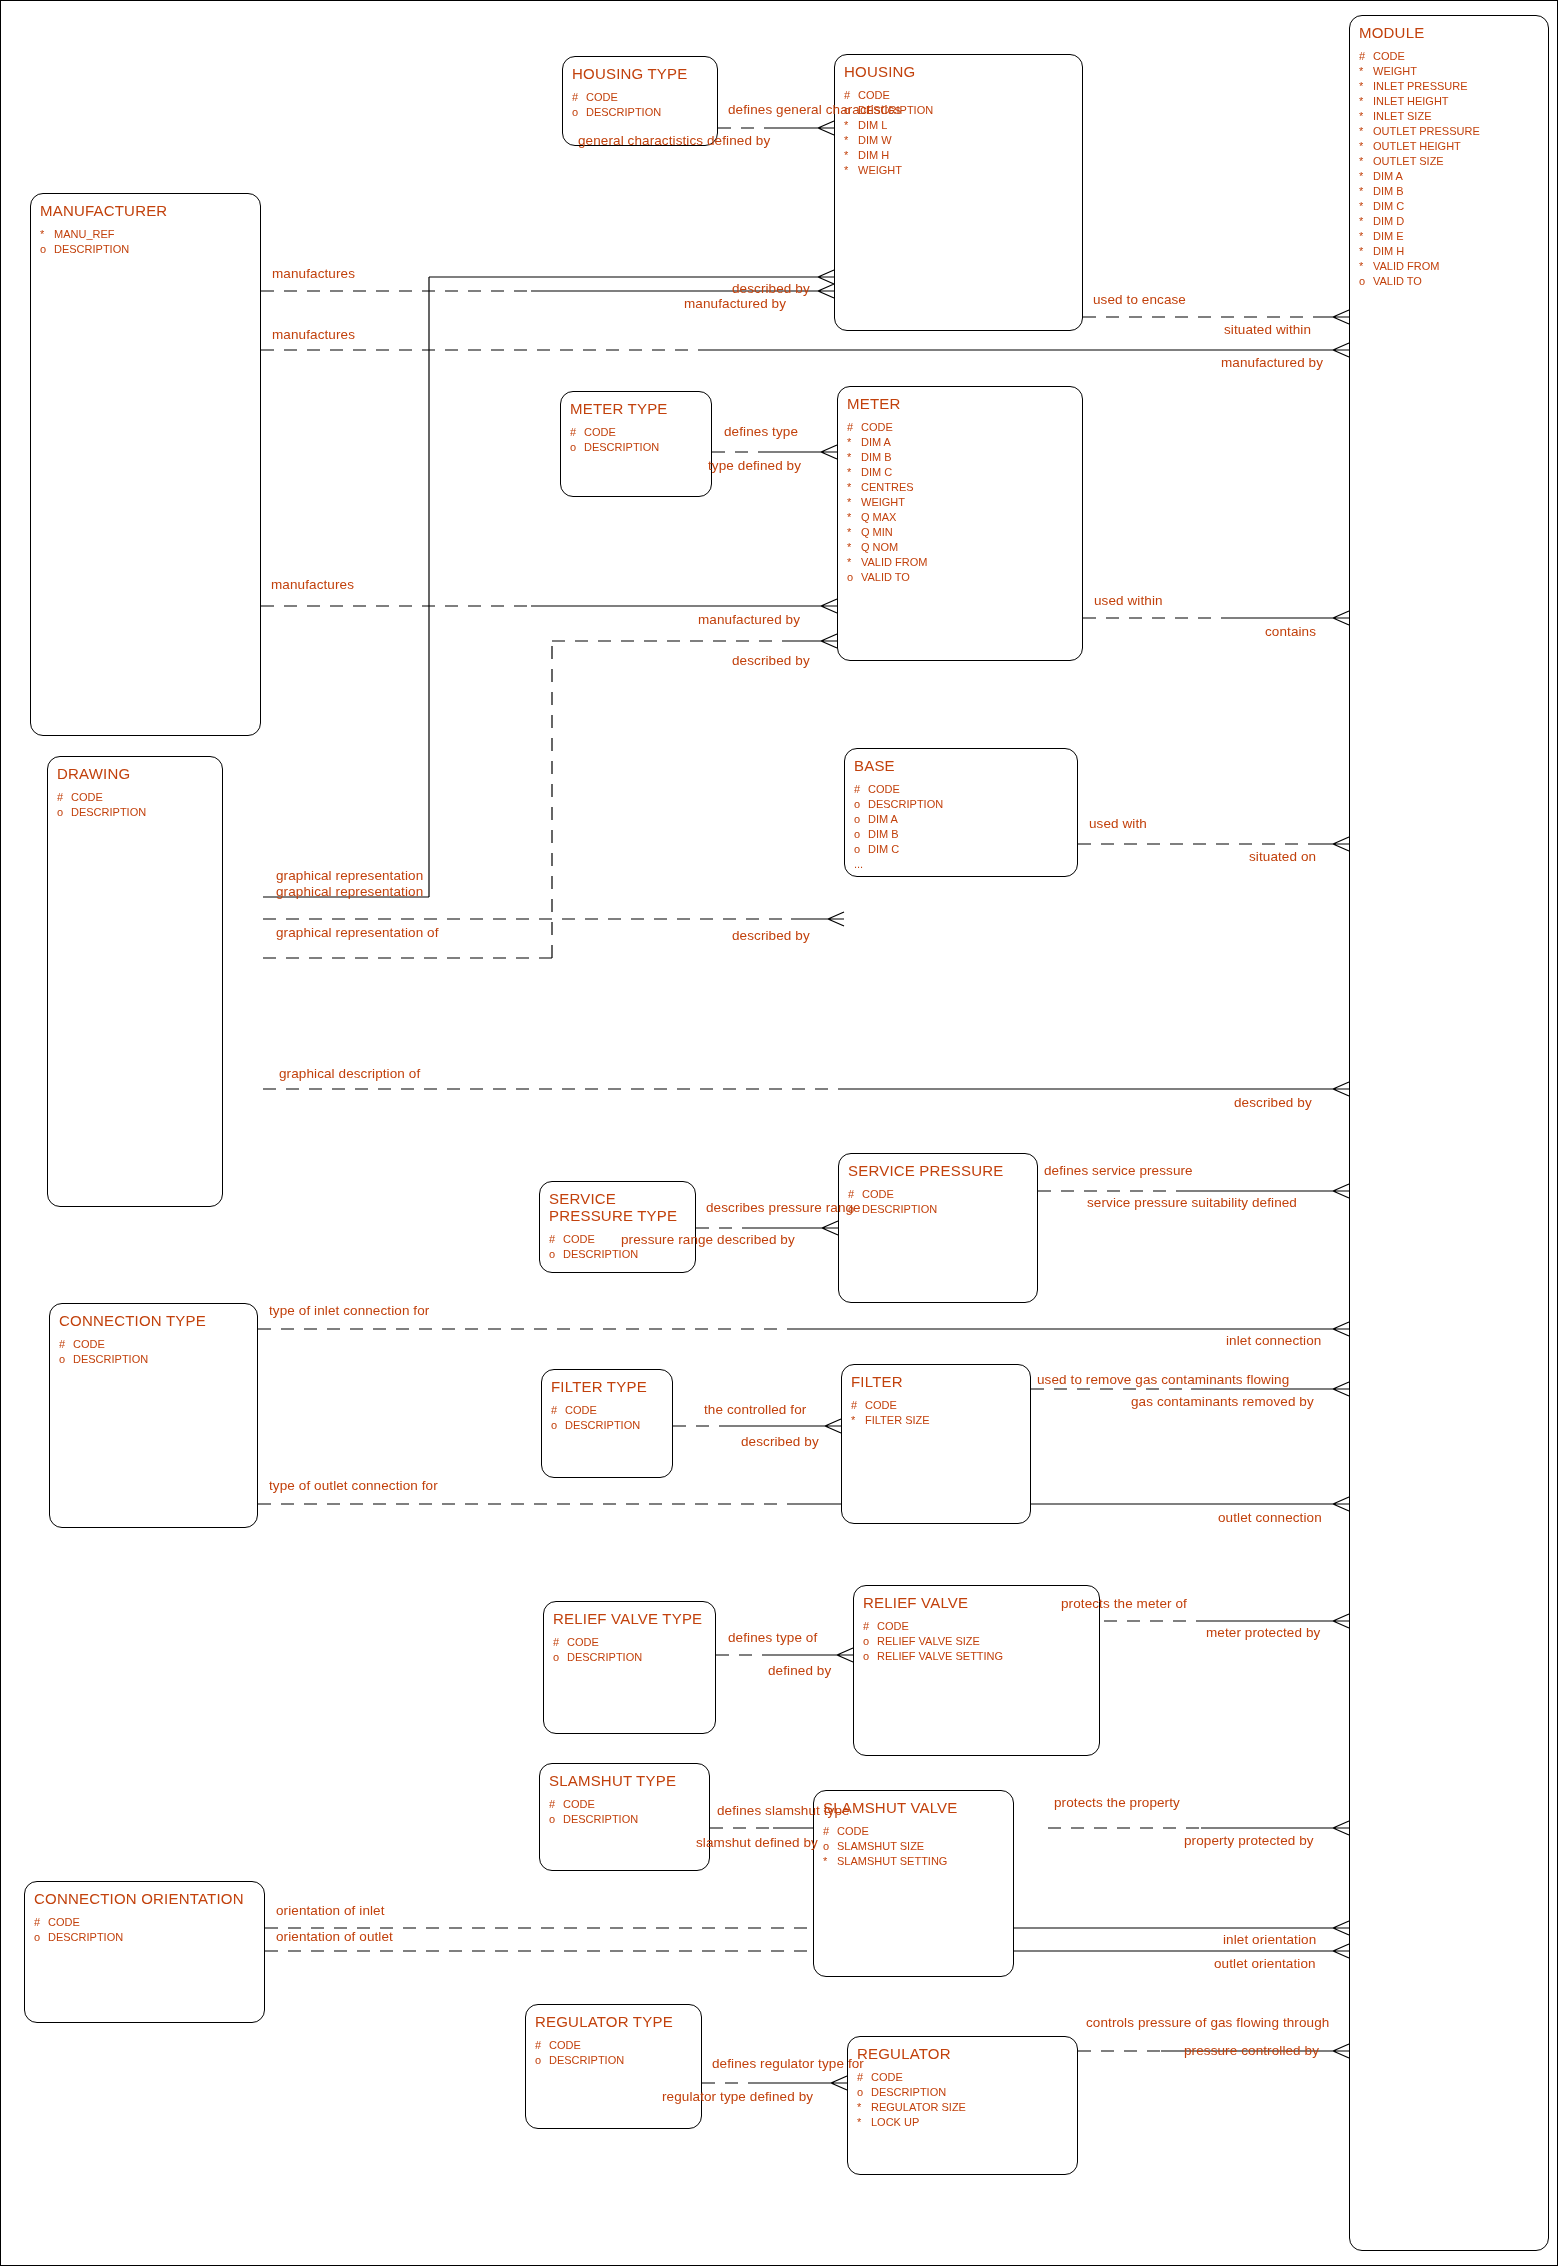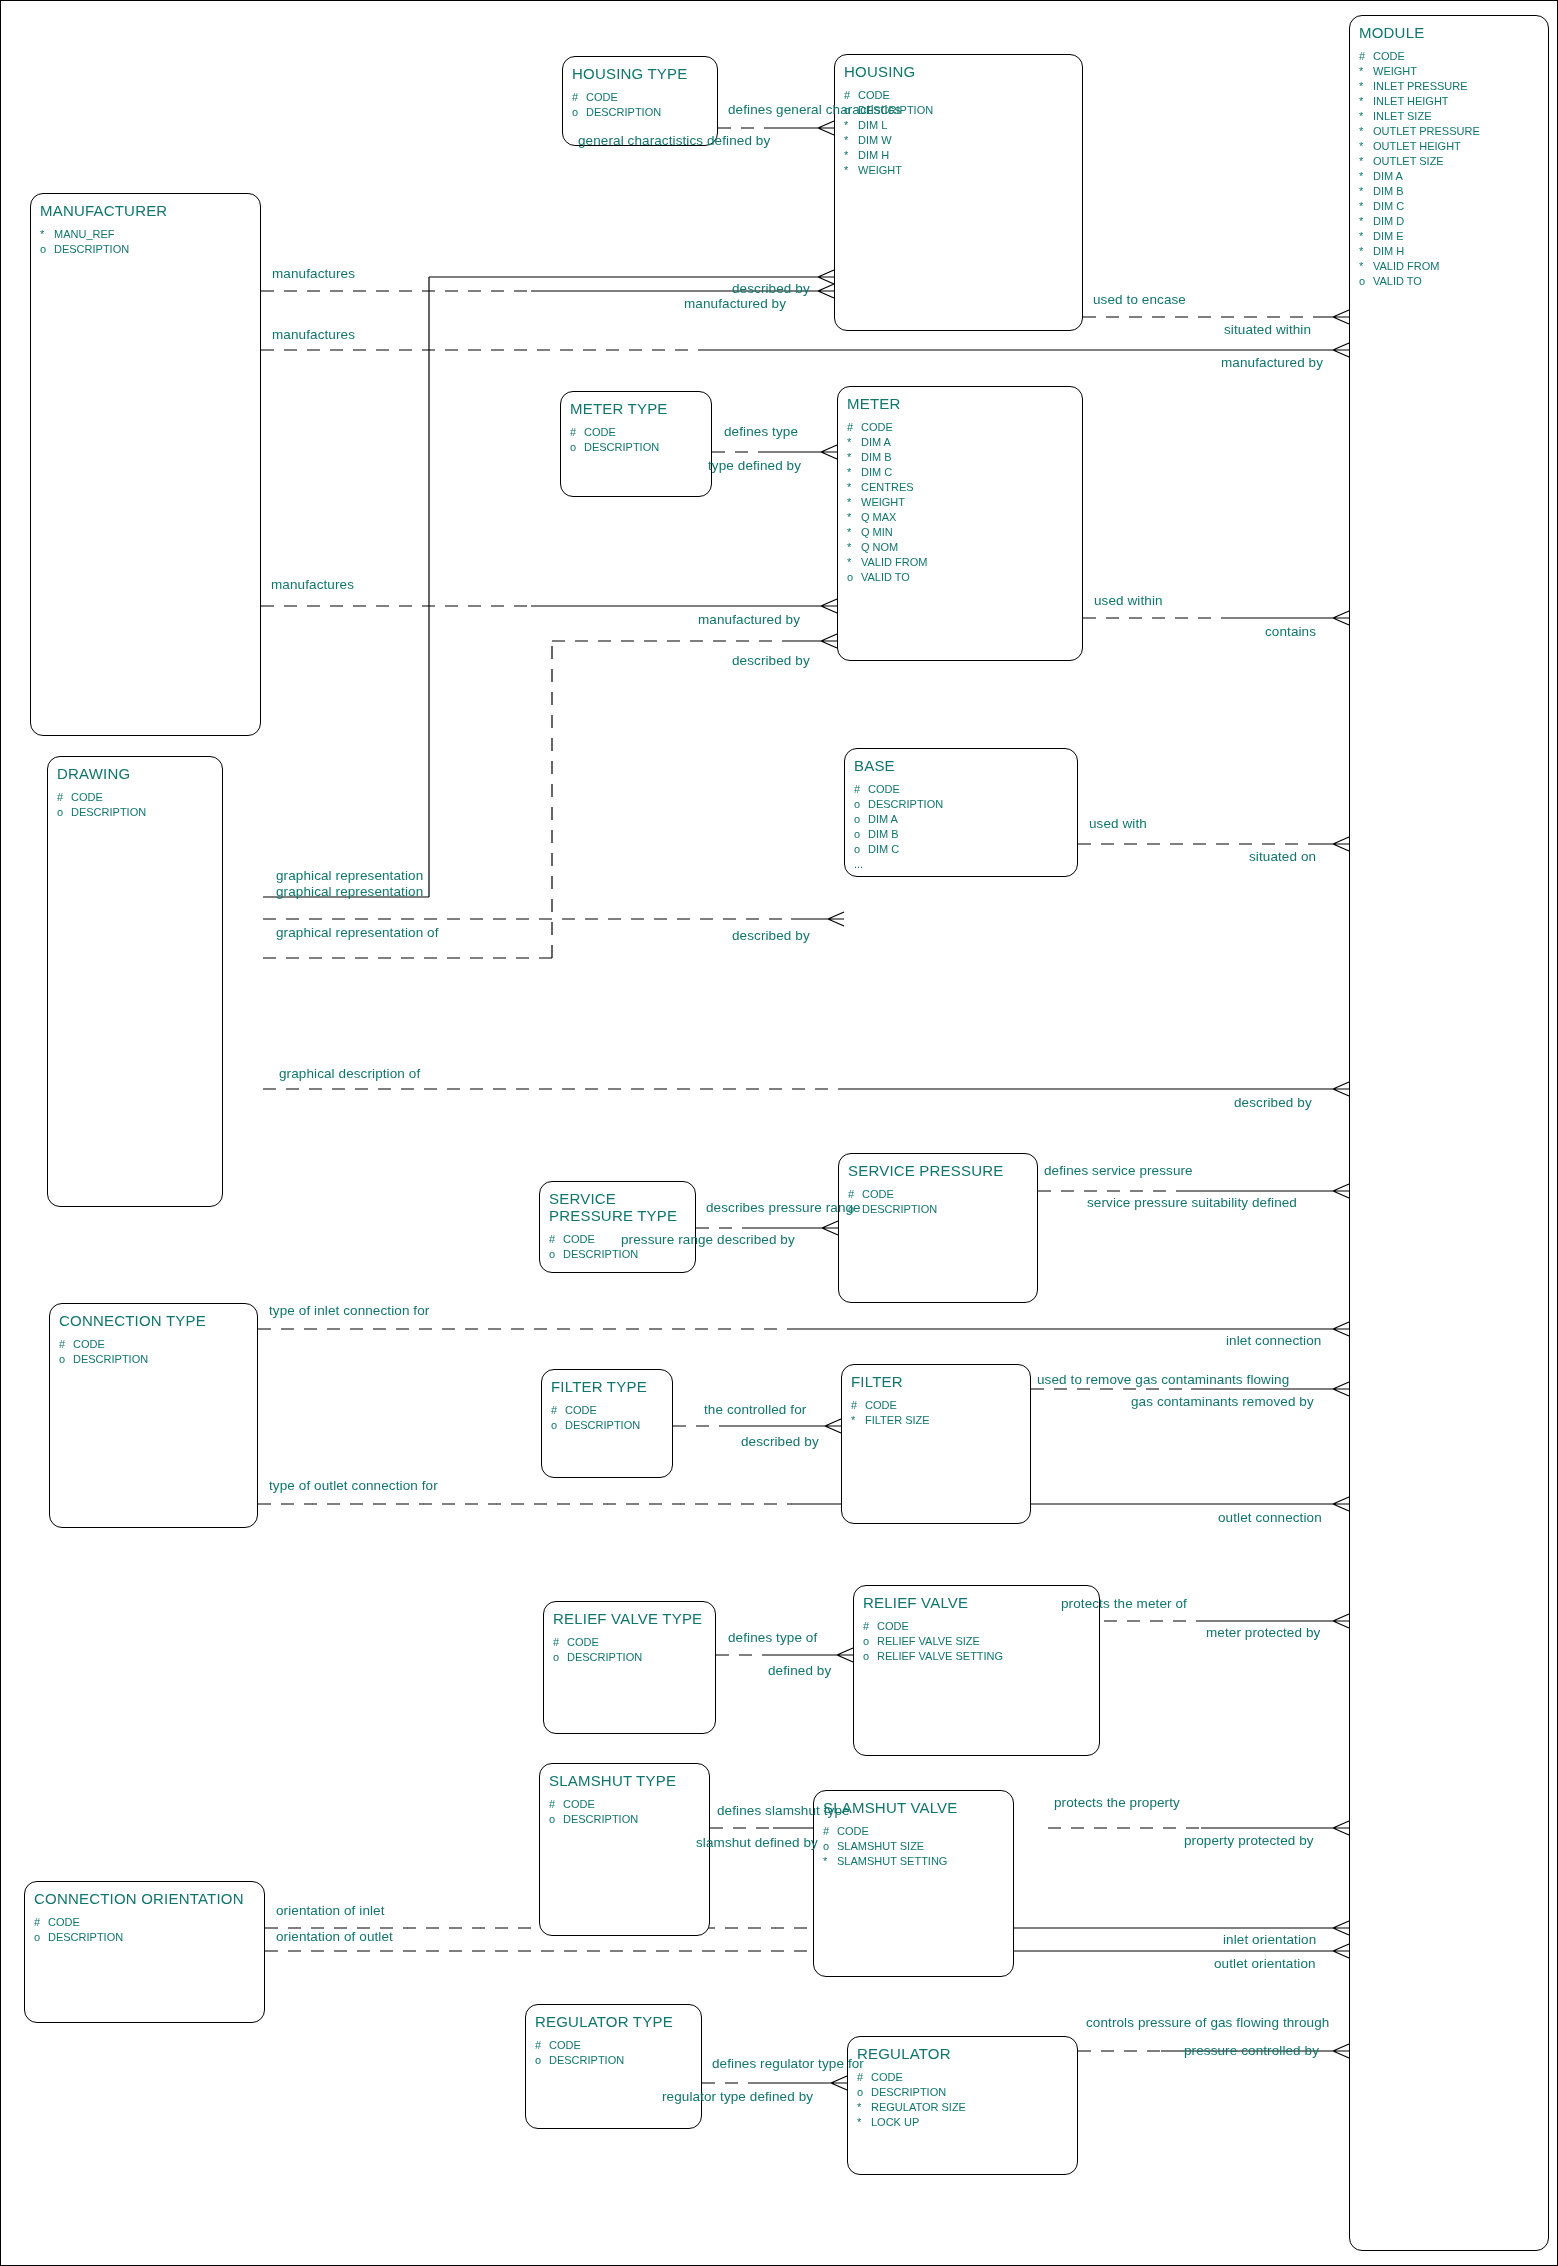--- a/index.html
+++ b/index.html
@@ -1,19 +1,19 @@
 <!DOCTYPE html>
 <html><head>
 <meta charset="utf-8">
 <style>
   html,body{margin:0;padding:0;background:#fff;}
   .canvas{
     position:relative;width:1558px;height:2266px;background:#ffffff;
     box-sizing:border-box;border:1px solid #000;overflow:hidden;
-    font-family:"Liberation Sans","DejaVu Sans",sans-serif;color:#0f766e;
+    font-family:"Liberation Sans","DejaVu Sans",sans-serif;color:#c2410c;
   }
   svg.wires{position:absolute;left:0;top:0;z-index:1;}
   svg.wires path{fill:none;stroke:#000;stroke-width:1.2;}
   svg.wires path.d{stroke-dasharray:13 10;}
   .entity{
     position:absolute;z-index:2;background:#fff;border:1.3px solid #000;
     border-radius:13px;box-sizing:border-box;padding:8px 8px 0 9px;
   }
   .etitle{font-size:15px;line-height:17px;white-space:pre-line;letter-spacing:0.2px;}
   .attrs{margin-top:8px;}
@@ -243,21 +243,21 @@
       </div>
   </div>
   <div class="entity" style="left:852px;top:1584px;width:247px;height:171px">
     <div class="etitle">RELIEF VALVE</div>
     <div class="attrs">
         <div class="attr"><span class="ap">#</span><span class="an">CODE</span></div>
         <div class="attr"><span class="ap">o</span><span class="an">RELIEF VALVE SIZE</span></div>
         <div class="attr"><span class="ap">o</span><span class="an">RELIEF VALVE SETTING</span></div>
       </div>
   </div>
-  <div class="entity" style="left:538px;top:1762px;width:171px;height:173px">
+  <div class="entity" style="left:538px;top:1762px;width:171px;height:108px">
     <div class="etitle">SLAMSHUT TYPE</div>
     <div class="attrs">
         <div class="attr"><span class="ap">#</span><span class="an">CODE</span></div>
         <div class="attr"><span class="ap">o</span><span class="an">DESCRIPTION</span></div>
       </div>
   </div>
   <div class="entity" style="left:812px;top:1789px;width:201px;height:187px">
     <div class="etitle">SLAMSHUT VALVE</div>
     <div class="attrs">
         <div class="attr"><span class="ap">#</span><span class="an">CODE</span></div>

